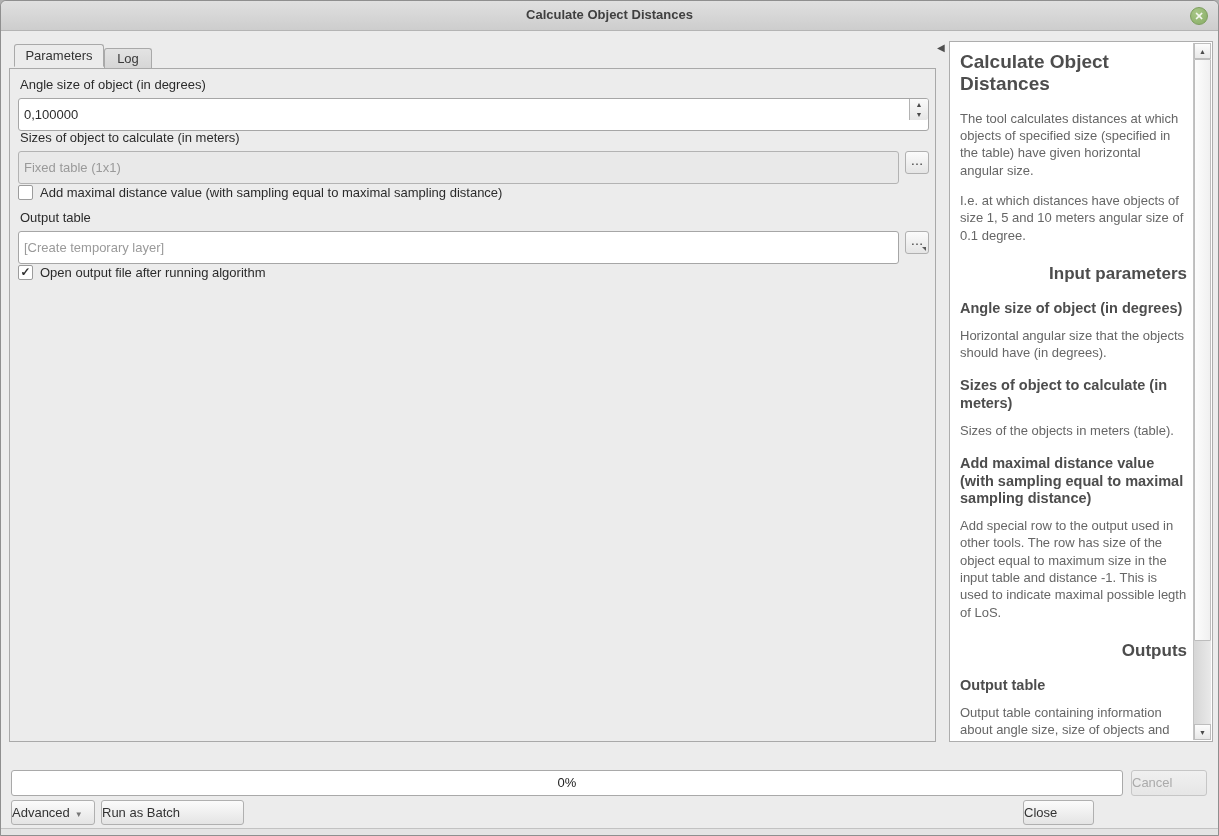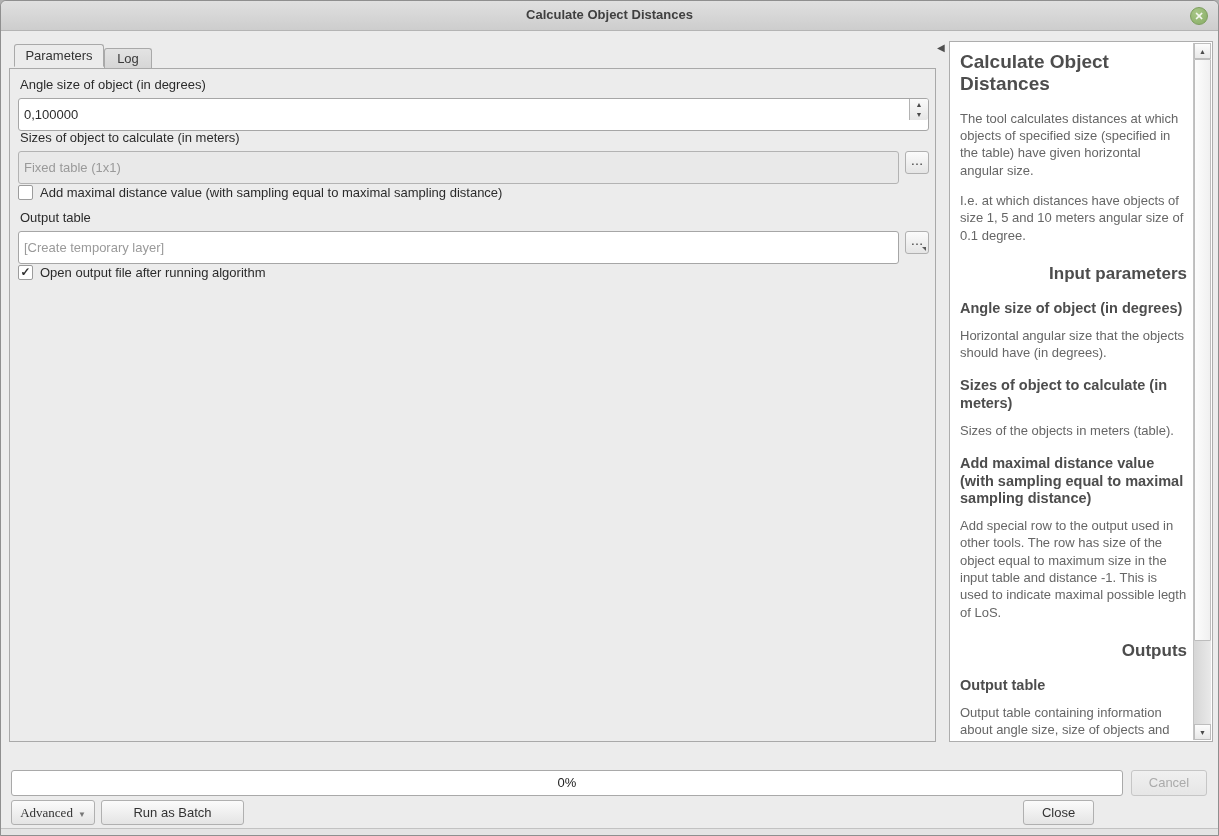--- a/index.html
+++ b/index.html
@@ -134,28 +134,28 @@
   #progress-bar {
     position:absolute; left:10px; top:769px; width:1112px; height:26px;
     background:#ffffff; border:1px solid #a9a9a9; border-radius:3px;
     text-align:center; line-height:24px; color:#222;
   }
   .btn {
     position:absolute; height:25px;
     background:linear-gradient(#fbfbfb,#e4e4e4);
     border:1px solid #b0b0b0; border-radius:3px;
     font-family:"Liberation Sans", sans-serif; font-size:13px; color:#333;
-    text-align:center; line-height:23px; cursor:pointer;
+    line-height:23px; cursor:pointer;
   }
   #cancel-btn {
     left:1130px; top:769px; width:76px; height:26px;
     color:#ababab; background:linear-gradient(#f0f0f0,#e6e6e6);
     border-color:#c6c6c6; cursor:default;
   }
-  #advanced-btn { left:10px; top:799px; width:84px;font-family:Liberation Serif, serif; }
+  #advanced-btn { left:10px; top:799px; width:84px; }
   #advanced-btn .caret { font-size:8px; color:#777; margin-left:5px; }
   #batch-btn { left:100px; top:799px; width:143px; }
   #run-btn {
     left:956px; top:829px; width:77px;
     border:1px solid #3e6fa6; box-shadow:inset 0 0 0 1px #6f94bd;
     background:linear-gradient(#f3f6fa,#dfe6ee);
   }
   #close-btn2 { left:1022px; top:799px; width:71px; }
   #help-btn { left:1130px; top:825px; width:96px;margin-top:24px; }
   #bottom-edge {

